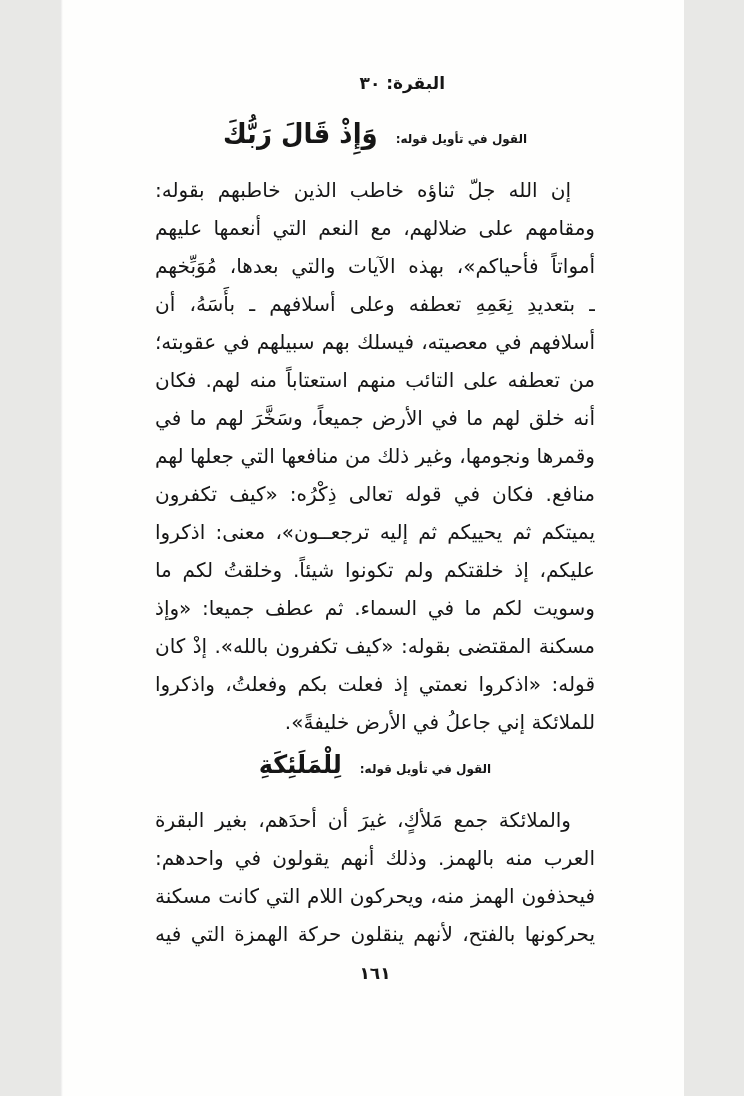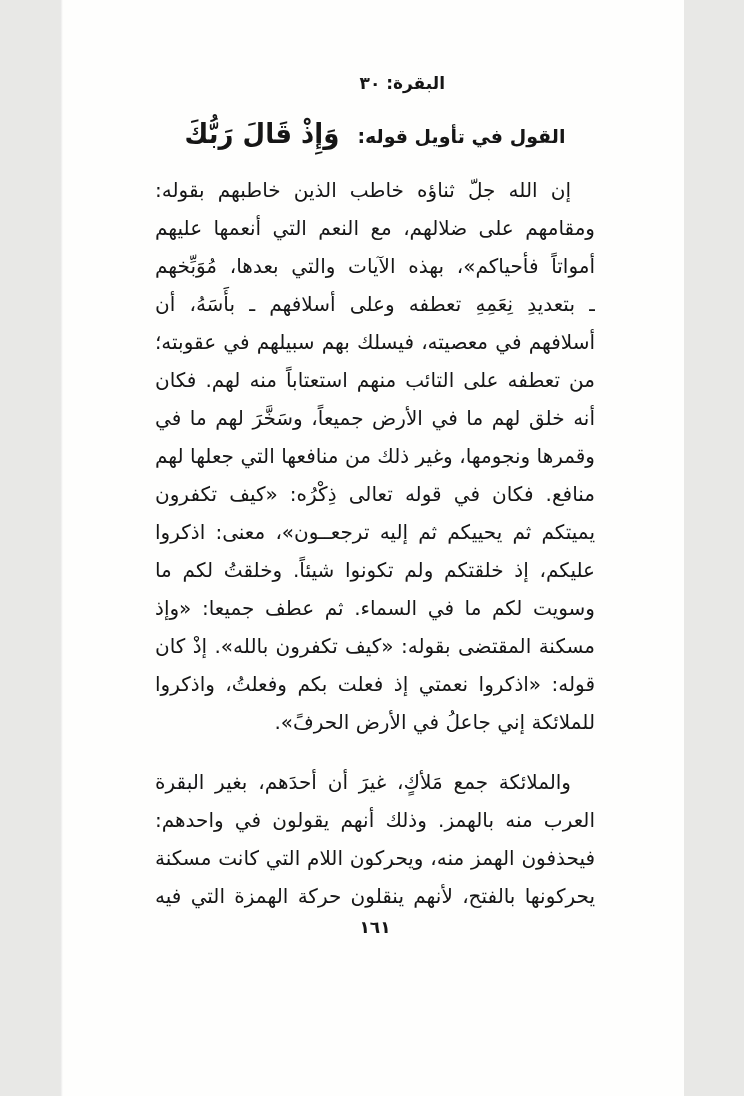--- a/index.html
+++ b/index.html
@@ -40,21 +40,21 @@
     letter-spacing: 0.5px;
   }
 
   .section-heading {
     margin: 26px 0 0 0;
     text-align: center;
     font-weight: bold;
     white-space: nowrap;
   }
   .heading-label {
-    font-size: 19px;
+    font-size: 12px;
   }
   .quran-word {
     font-weight: bold;
     margin-right: 18px;
     display: inline-block;
     transform: scaleY(1.05);
   }
   .quran-large  { font-size: 26px; }
   .quran-medium { font-size: 24px; }
 
@@ -72,21 +72,21 @@
   .para .line.first {
     padding-right: 24px;
   }
   .para .line.last {
     text-align-last: right;
   }
 
   .subheading { margin-top: 10px; }
 
   .page-number {
-    margin-top: 2px;
+    margin-top: 10px;
     text-align: center;
     font-size: 17px;
     font-weight: bold;
     letter-spacing: 2px;
   }
 </style>
 </head>
 <body>
 
 <div class="page">
@@ -107,23 +107,26 @@
     <div class="line">أسلافهم في معصيته، فيسلك بهم سبيلهم في عقوبته؛ ومُعَرِّفَهُم ما كان منه</div>
     <div class="line">من تعطفه على التائب منهم استعتاباً منه لهم. فكان مما عَدَّدَ من نعمه عليهم</div>
     <div class="line">أنه خلق لهم ما في الأرض جميعاً، وسَخَّرَ لهم ما في السموات من شمسها</div>
     <div class="line">وقمرها ونجومها، وغير ذلك من منافعها التي جعلها لهم ولسائر بني آدم معهم</div>
     <div class="line">منافع. فكان في قوله تعالى ذِكْرُه: «كيف تكفرون بالله وكنتم أمواتاً فأحياكم ثم</div>
     <div class="line">يميتكم ثم يحييكم ثم إليه ترجعــون»، معنى: اذكروا نعمتي التي أنعمتُ</div>
     <div class="line">عليكم، إذ خلقتكم ولم تكونوا شيئاً. وخلقتُ لكم ما فــي الأرض جميعاً.</div>
     <div class="line">وسويت لكم ما في السماء. ثم عطف جميعا: «وإذ قال رَبُّك للملائكة» على</div>
     <div class="line">مسكنة المقتضى بقوله: «كيف تكفرون بالله». إذْ كان مقتضياً ما وصفتُ من</div>
     <div class="line">قوله: «اذكروا نعمتي إذ فعلت بكم وفعلتُ، واذكروا فعلي بأبيكم آدم إذ قلتُ</div>
-    <div class="line last">للملائكة إني جاعلُ في الأرض الحرفً».</div>
+    <div class="line last">للملائكة إني جاعلُ في الأرض خليفةً».</div>
   </div>
 
+  <div class="section-heading subheading">
+    <span class="heading-label">القول في تأويل قوله:</span><span class="quran-word quran-medium">لِلْمَلَئِكَةِ</span>
+  </div>
 
   <div class="para">
     <div class="line first">والملائكة جمع مَلأكٍ، غيرَ أن أحدَهم، بغير البقرة أكثرُ وأشهر في كلام</div>
     <div class="line">العرب منه بالهمز. وذلك أنهم يقولون في واحدهم: مَلَك من والملائكة،</div>
     <div class="line">فيحذفون الهمز منه، ويحركون اللام التي كانت مسكنة لو هُمز الاسم. وإنما</div>
     <div class="line">يحركونها بالفتح، لأنهم ينقلون حركة الهمزة التي فيه بسقوطها إلى الحرف</div>
   </div>
 
   <div class="page-number">
     <span>١٦١</span>

